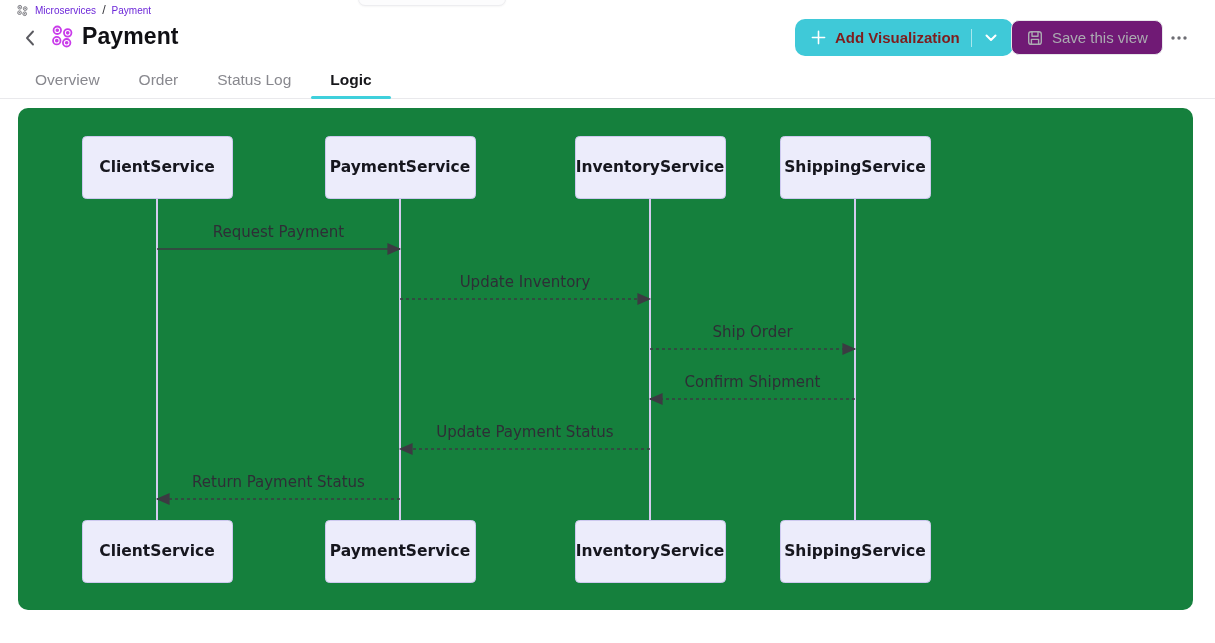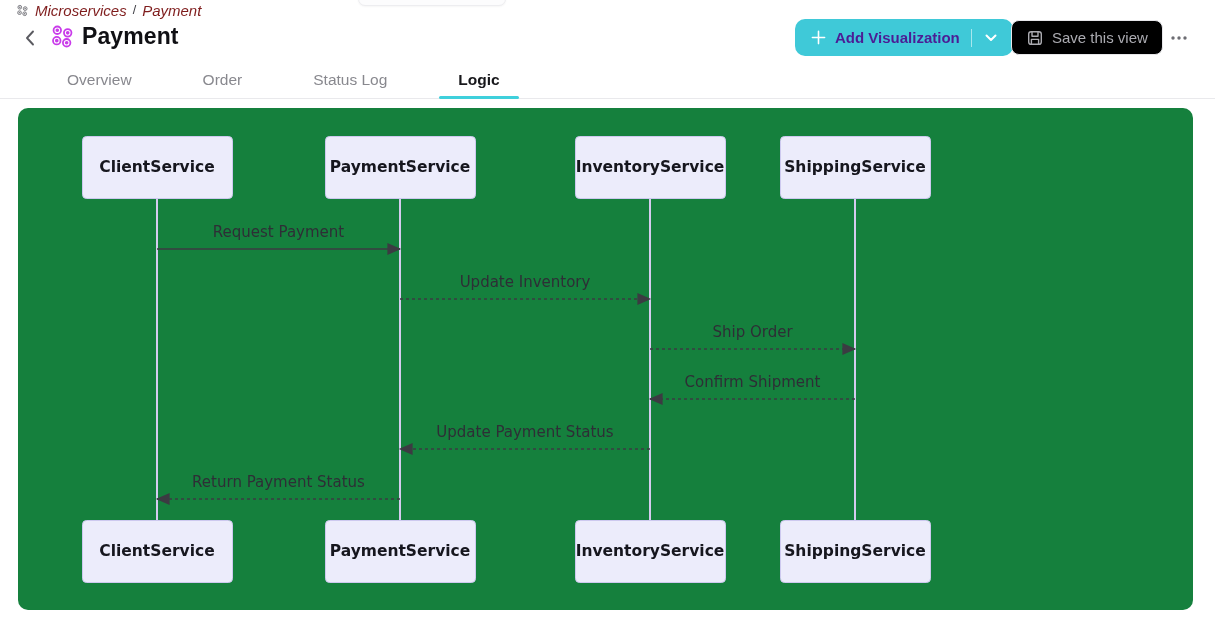--- a/index.html
+++ b/index.html
@@ -5,44 +5,44 @@
   * { margin:0; padding:0; box-sizing:border-box; }
   html,body { width:1215px; height:643px; background:#ffffff; font-family:"Liberation Sans", sans-serif; overflow:hidden; }
   .abs { position:absolute; }
 
   
   .float-bar { left:358px; top:-4px; width:148px; height:10px; background:#FCFCFD;
     border:1px solid #EDEDF0; border-radius:0 0 7px 7px; box-shadow:0 1px 2px rgba(0,0,0,.04); }
 
   
   .crumbs { left:16px; top:2px; display:flex; align-items:center; gap:6px; height:16px; }
-  .crumbs .txt { font-size:15px; color:#7f1d1d;font-style:italic; }
+  .crumbs .txt { font-size:10px; color:#6d28d9; }
   .crumbs .sep { font-size:12.5px; color:#3A3A40; }
   .crumb-icon { color:#77777D; display:flex; }
 
   
   .back-btn { left:20px; top:28px; width:20px; height:20px; display:flex; align-items:center; justify-content:center; cursor:pointer; }
   .title-icon { left:50px; top:24px; color:#C93BEA; display:flex; }
   .page-title { left:82px; top:23px; font-size:23px; font-weight:700; color:#101014; letter-spacing:.1px; }
 
   
   .add-viz { left:795px; top:19px; height:37px; padding:0 14px 0 16px; display:flex; align-items:center; gap:9px;
     background:#3FC9D8; border:none; border-radius:10px; color:#fff; cursor:pointer; }
-  .add-viz .lbl { font-size:15px; font-weight:600; color:#4c1d95; }
+  .add-viz .lbl { font-size:15px; font-weight:600; color:#7f1d1d; }
   .add-viz .divider { width:1px; height:18px; background:rgba(255,255,255,.55); margin:0 2px; }
   .save-view { left:1011px; top:20px; height:35px; padding:0 14px; display:flex; align-items:center; gap:8px;
-    background:#000000; border:1px solid #E7E7EA; border-radius:8px; cursor:pointer; }
+    background:#701a75; border:1px solid #E7E7EA; border-radius:8px; cursor:pointer; }
   .save-view .lbl { font-size:15px; color:#ABABB1; }
   .more-btn { left:1160px; top:24px; width:38px; height:28px; display:flex; align-items:center; justify-content:center;
     background:transparent; border:none; cursor:pointer; color:#6D6D73; }
 
   
   .tabbar { left:0; top:62px; width:1215px; height:37px; border-bottom:1px solid #E9E9EC;
     display:flex; align-items:stretch; padding-left:35px; column-gap:39px; }
-  .tab { position:relative; display:flex; align-items:center; font-size:15.5px; color:#88888E; cursor:pointer;margin-left:32px; }
+  .tab { position:relative; display:flex; align-items:center; font-size:15.5px; color:#88888E; cursor:pointer; }
   .tab.active { color:#17171B; font-weight:600; }
   .tab.active::after { content:""; position:absolute; left:50%; transform:translateX(-50%);
     bottom:-1px; width:80px; height:3px; background:#3FD0DC; border-radius:2px; }
 
   
   .card { left:18px; top:108px; width:1175px; height:502px; background:#15803d; border-radius:10px; }
   .card svg { display:block; }
   text { font-family:"DejaVu Sans", sans-serif; }
 </style>
 </head>

